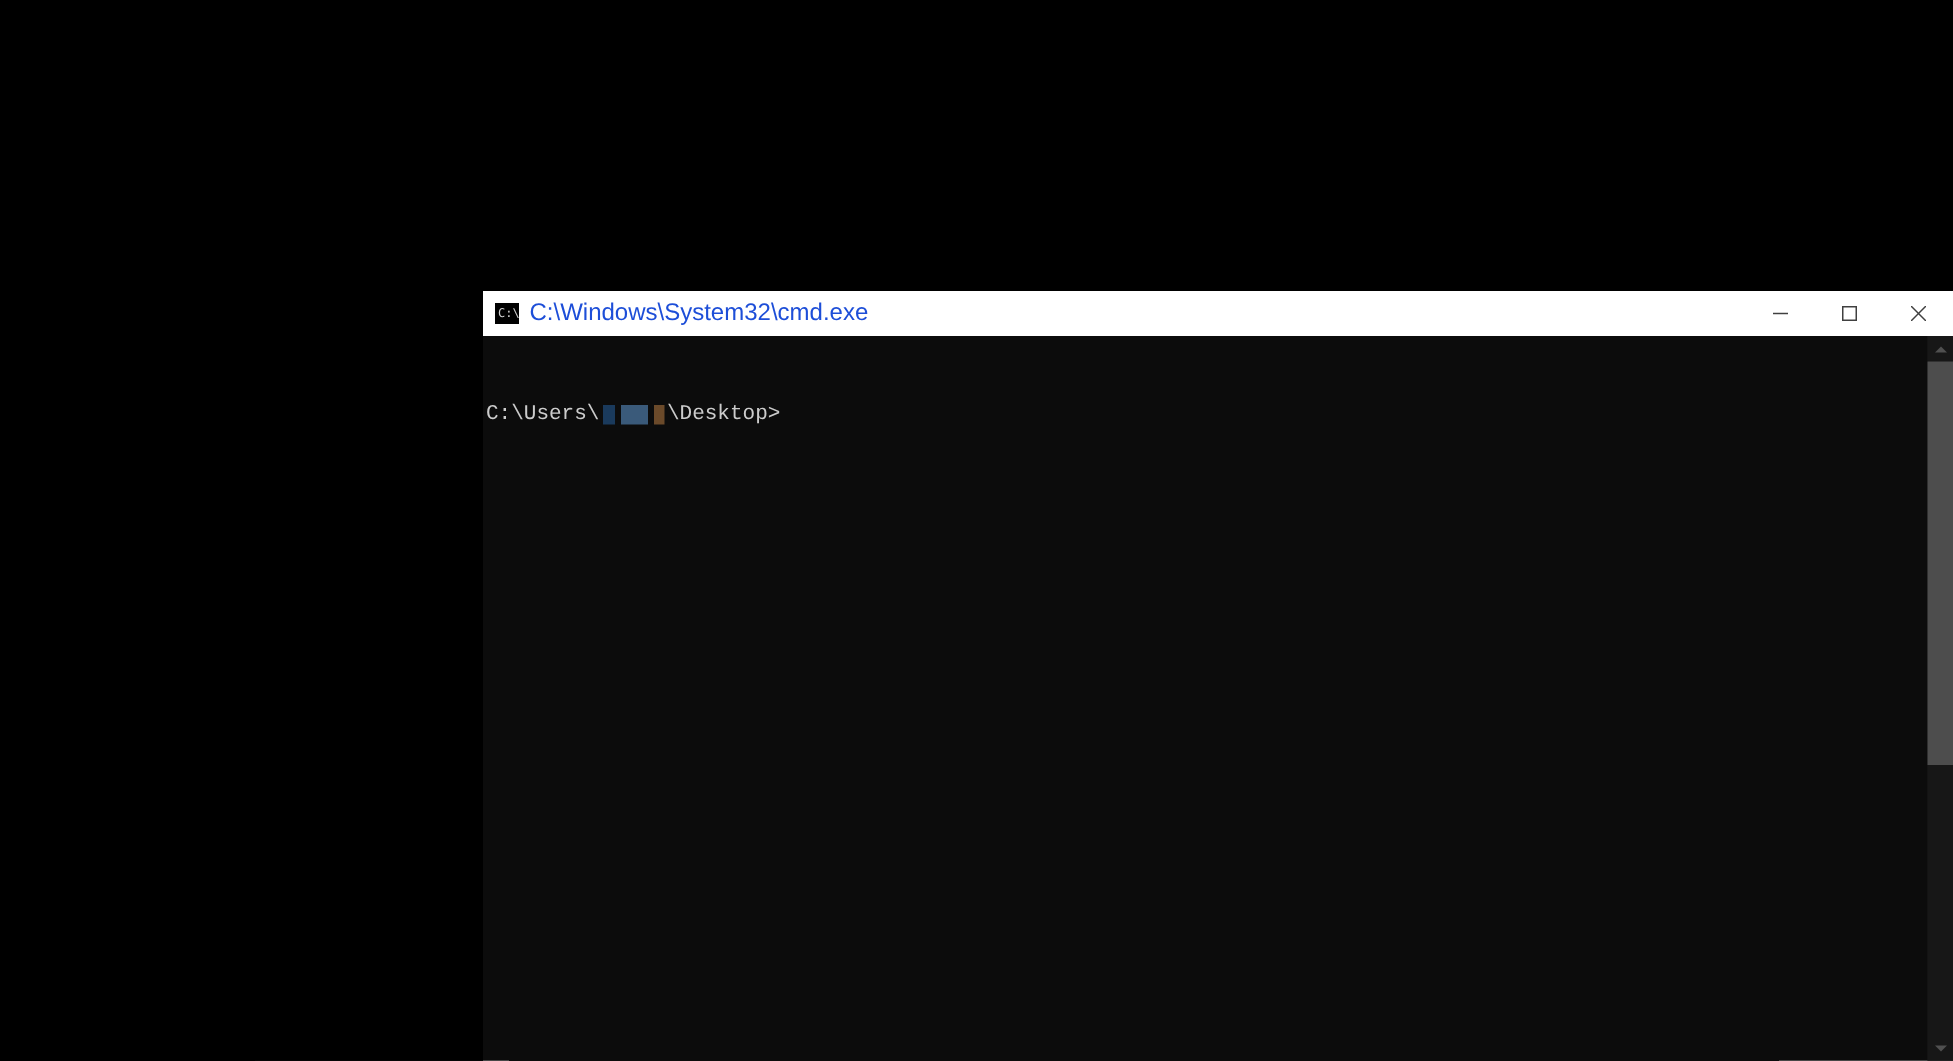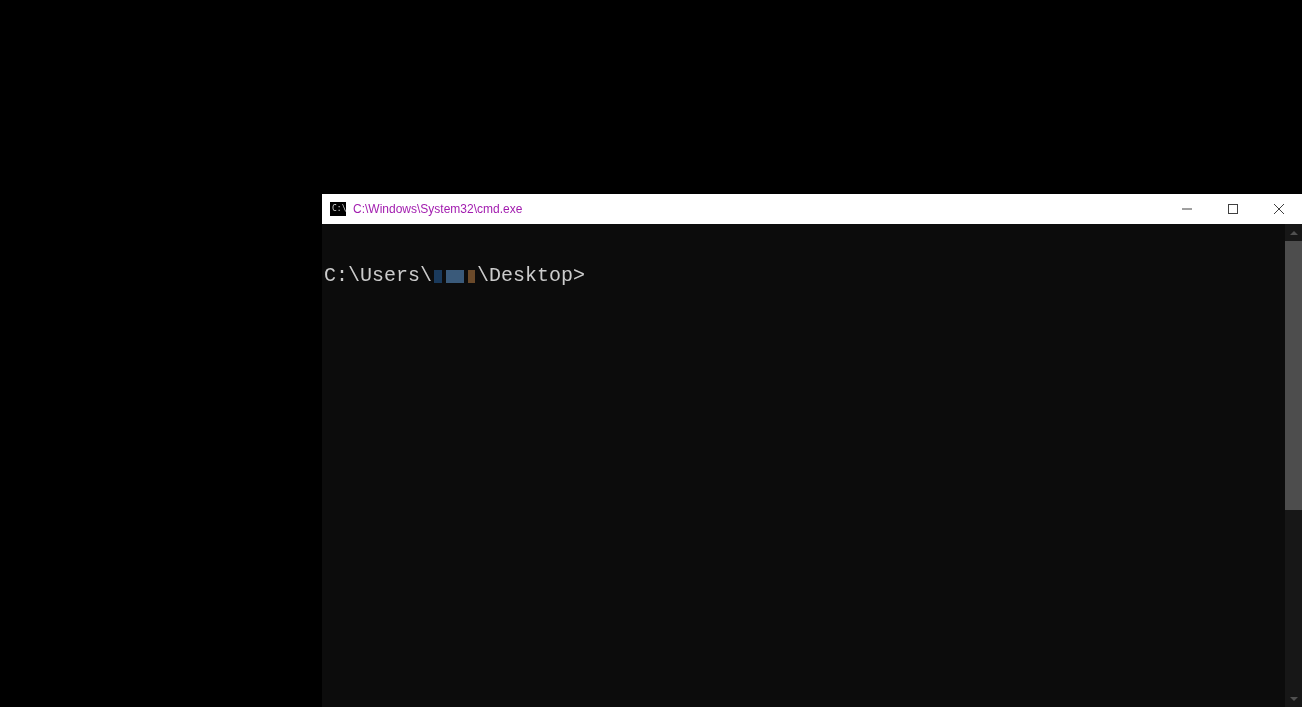--- a/index.html
+++ b/index.html
@@ -49,22 +49,22 @@
     }
     
     .titlebar-icon-text {
       color: #d0d0d0;
       font-size: 8px;
       font-family: Consolas, monospace;
       line-height: 1;
     }
     
     .titlebar-title {
-      color: #a21caf;
-      font-size: 12px;
+      color: #1d4ed8;
+      font-size: 16px;
       font-family: "Segoe UI", Tahoma, sans-serif;
     }
     
     .titlebar-controls {
       position: absolute;
       right: 0;
       top: 0;
       height: 30px;
       display: flex;
     }
@@ -87,21 +87,21 @@
       flex: 1;
       background: #0c0c0c;
       position: relative;
       display: flex;
     }
     
     .console-content {
       flex: 1;
       padding: 2px 2px;
       font-family: Consolas, "Courier New", monospace;
-      font-size: 20px;
+      font-size: 14px;
       line-height: 20px;
       color: #cccccc;
       white-space: pre;
       overflow: hidden;
     }
     
     .prompt-line {
       display: flex;
       align-items: center;
       flex-wrap: nowrap;

